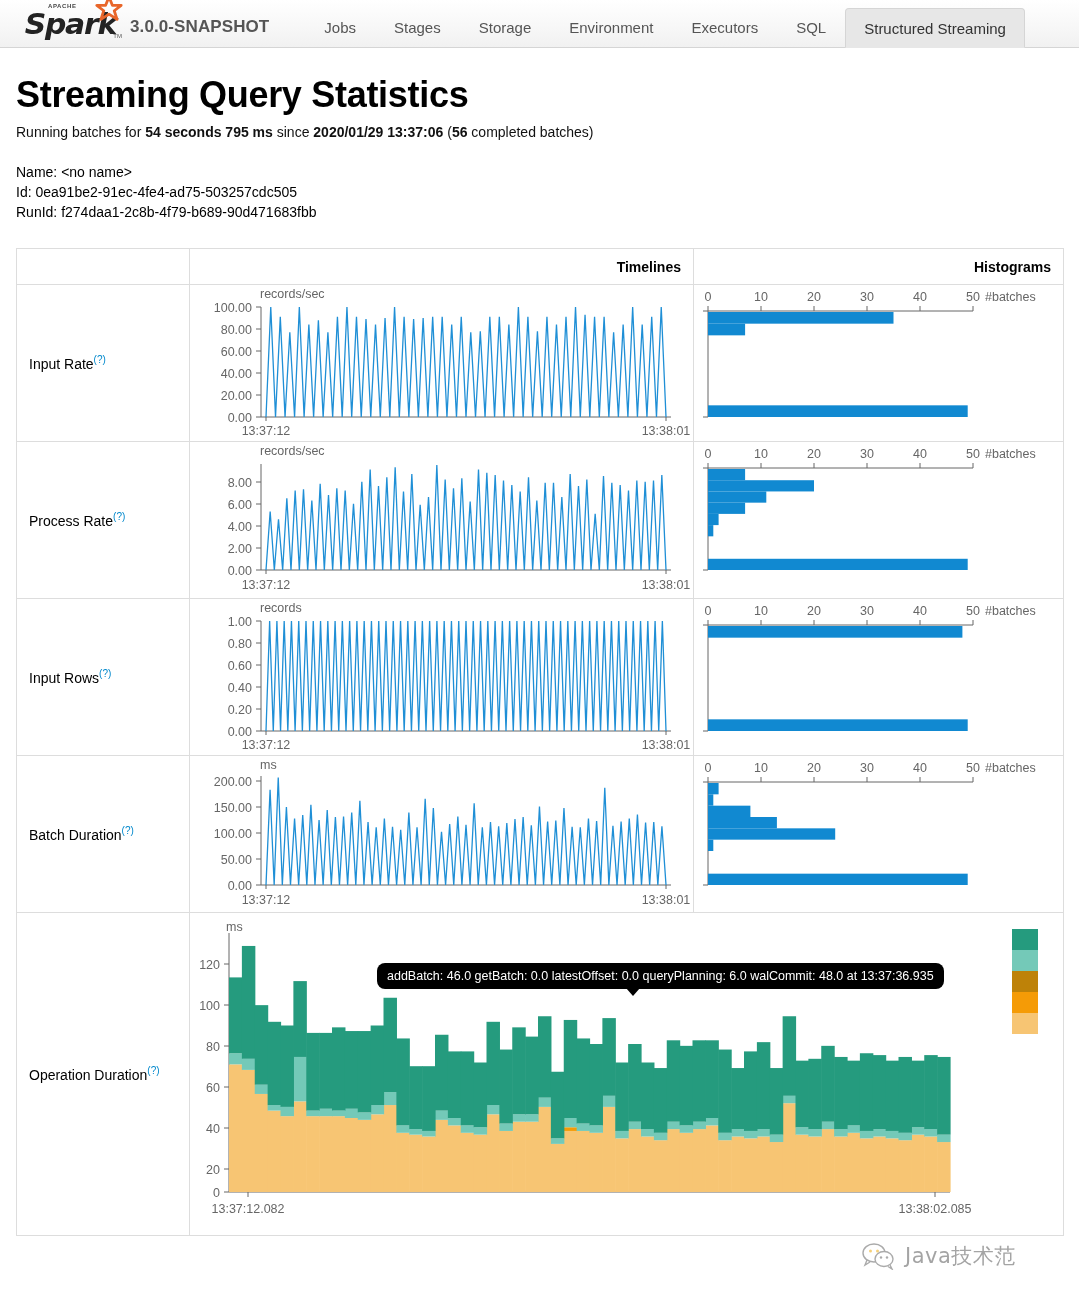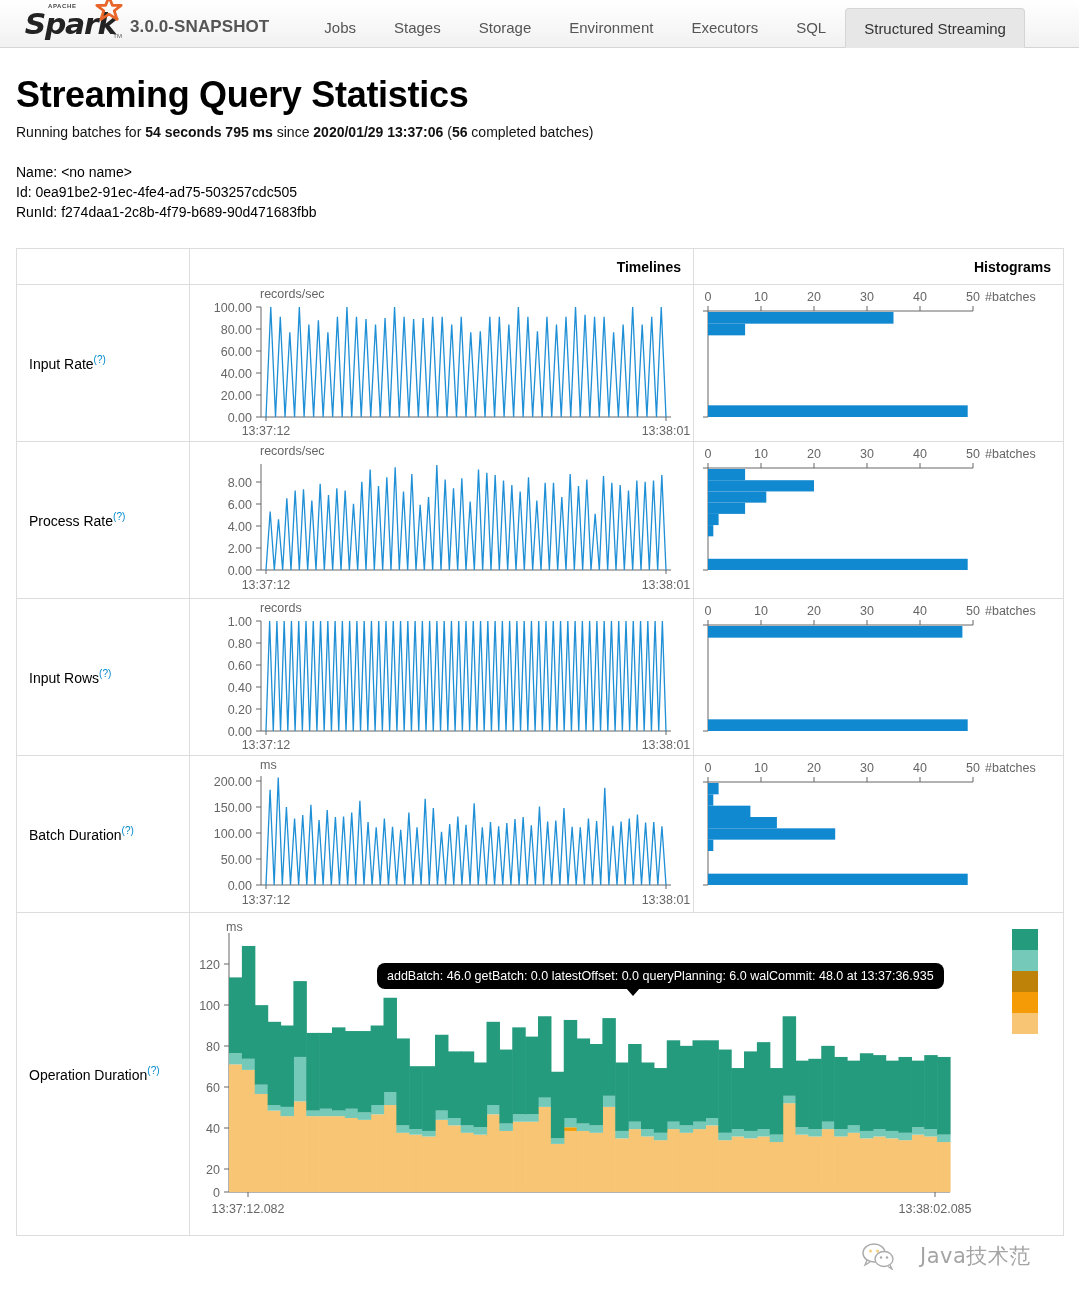--- a/index.html
+++ b/index.html
@@ -116,21 +116,21 @@
   }
   .legend-swatches{
     position:absolute; right:25px; top:16px;
     display:flex; flex-direction:column; z-index:20;
   }
   .legend-swatches i{ display:block; width:26px; height:21px; }
 
   
   .watermark{
     position:absolute; left:862px; top:1242px;
-    display:flex; align-items:center; gap:24px;
+    display:flex; align-items:center; gap:9px;
     opacity:.62; z-index:40; pointer-events:none;
   }
   .wm-text{
     font-size:21px; color:#6d6d6d;
     font-family:"DejaVu Sans", sans-serif; letter-spacing:.5px;
     text-shadow:0 0 1px #fff;
   }
 </style>
 </head>
 <body>

